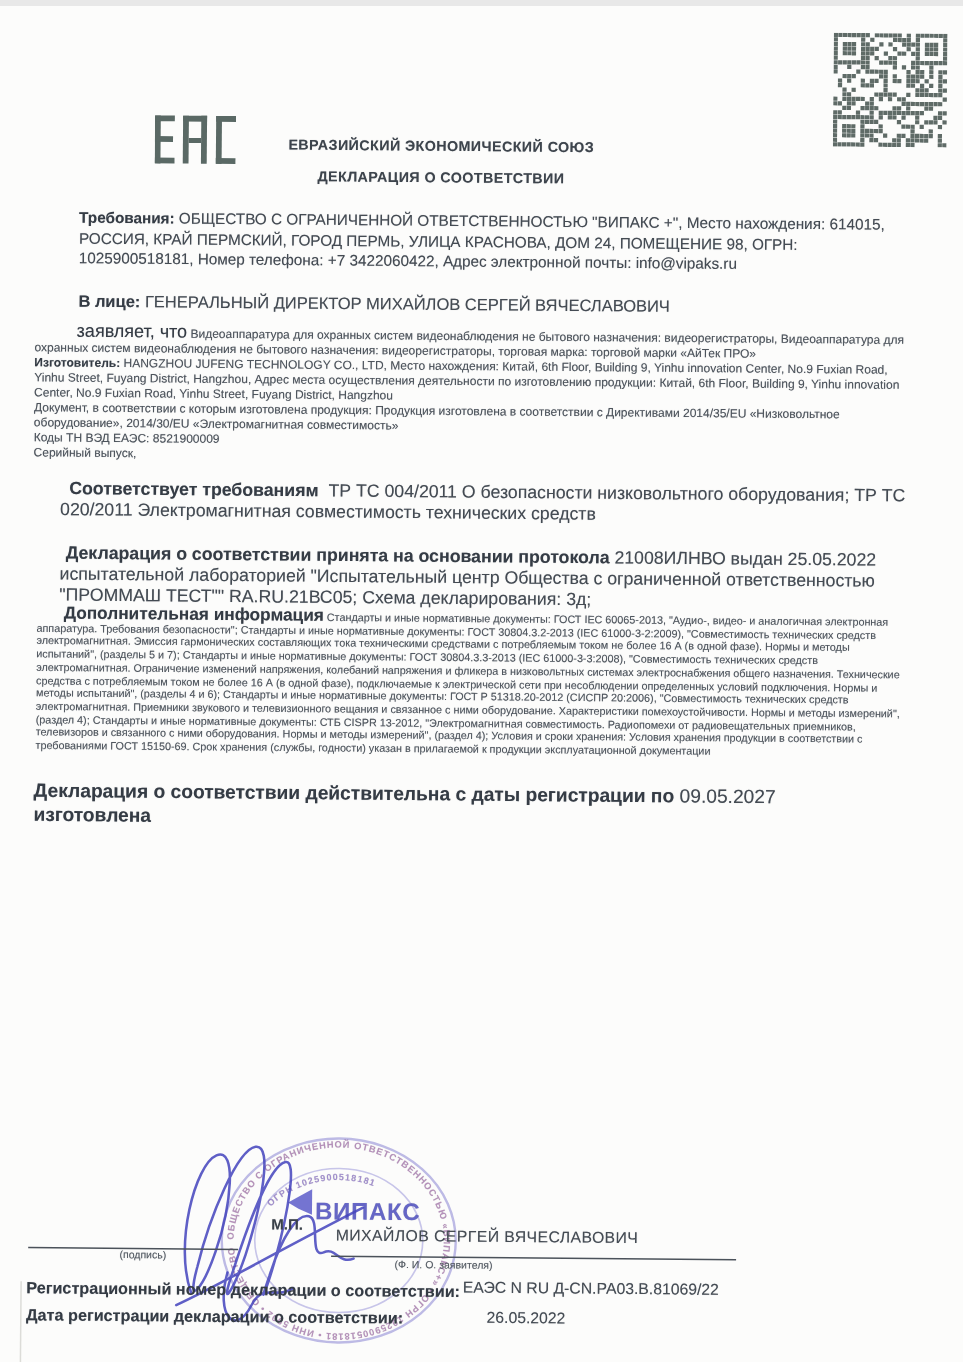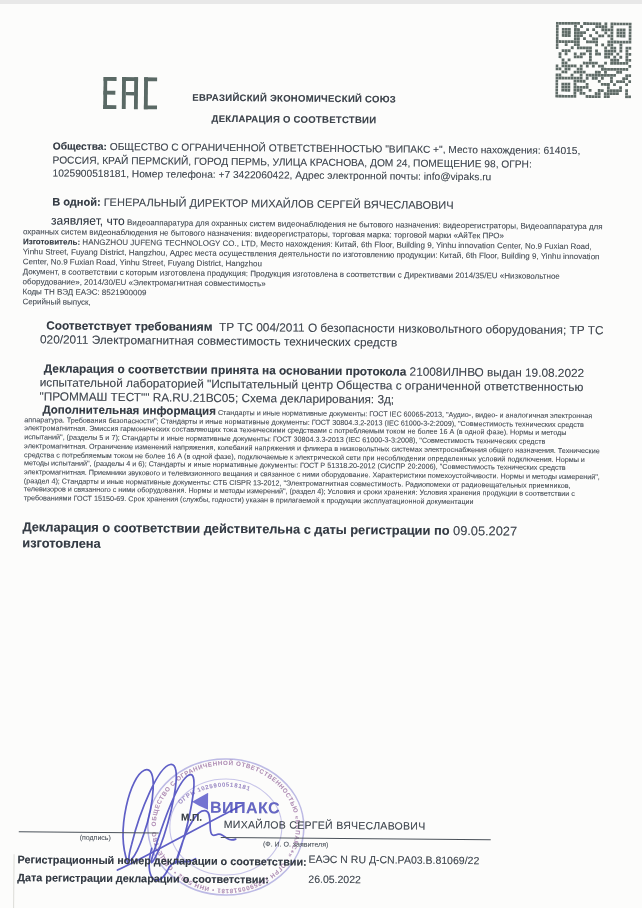--- a/index.html
+++ b/index.html
@@ -390,26 +390,26 @@
         <rect x="36.48" y="72.96" width="2.80" height="2.80"></rect>
         <rect x="39.52" y="72.96" width="2.80" height="2.80"></rect>
         <rect x="42.56" y="72.96" width="2.80" height="2.80"></rect>
         <rect x="48.64" y="72.96" width="2.80" height="2.80"></rect>
         <rect x="51.68" y="72.96" width="2.80" height="2.80"></rect>
         <rect x="69.92" y="72.96" width="2.80" height="2.80"></rect>
         <rect x="72.96" y="72.96" width="2.80" height="2.80"></rect>
       </svg>
 
     <p class="abs md" style="left:54px;top:135px;width:552px">
-      <b>Общества:</b>
+      <b>Требования:</b>
       <span>ОБЩЕСТВО С ОГРАНИЧЕННОЙ ОТВЕТСТВЕННОСТЬЮ "ВИПАКС +", Место нахождения: 614015, РОССИЯ, КРАЙ ПЕРМСКИЙ, ГОРОД ПЕРМЬ, УЛИЦА КРАСНОВА, ДОМ 24, ПОМЕЩЕНИЕ 98, ОГРН: 1025900518181, Номер телефона: +7 3422060422, Адрес электронной почты: info@vipaks.ru</span>
     </p>
 
     <p class="abs md2" style="left:54px;top:190px;width:560px">
-      <b>В одной:</b>
+      <b>В лице:</b>
       <span>ГЕНЕРАЛЬНЫЙ ДИРЕКТОР МИХАЙЛОВ СЕРГЕЙ ВЯЧЕСЛАВОВИЧ</span>
     </p>
 
     <div class="abs" style="left:25px;top:211px;width:580px">
       <p class="sm" style="margin:0;text-indent:0">
         <span class="lbl-lg" style="margin-left:28px">заявляет, что</span>
         <span>Видеоаппаратура для охранных систем видеонаблюдения не бытового назначения: видеорегистраторы, Видеоаппаратура для охранных систем видеонаблюдения не бытового назначения: видеорегистраторы, торговая марка: торговой марки «АйТек ПРО»</span>
       </p>
       <p class="sm" style="margin:0">
         <span class="b">Изготовитель:</span>
@@ -420,21 +420,21 @@
       <p class="sm" style="margin:0">Серийный выпуск,</p>
     </div>
 
     <p class="abs big" style="left:43px;top:315px;width:572px;text-indent:6px">
       <b>Соответствует требованиям</b>&nbsp;
       <span>ТР ТС 004/2011 О безопасности низковольтного оборудования; ТР ТС 020/2011 Электромагнитная совместимость технических средств</span>
     </p>
 
     <p class="abs big" style="left:43px;top:358px;width:572px;text-indent:4px">
       <b>Декларация о соответствии принята на основании протокола</b>
-      <span>21008ИЛНВО выдан 19.08.2022 испытательной лабораторией "Испытательный центр Общества с ограниченной ответственностью "ПРОММАШ ТЕСТ"" RA.RU.21ВС05; Схема декларирования: 3д;</span>
+      <span>21008ИЛНВО выдан 25.05.2022 испытательной лабораторией "Испытательный центр Общества с ограниченной ответственностью "ПРОММАШ ТЕСТ"" RA.RU.21ВС05; Схема декларирования: 3д;</span>
     </p>
 
     <p class="abs xs" style="left:28px;top:401px;width:584px">
       <span class="lbl-xl" style="margin-left:18px">Дополнительная информация</span>
       <span>Стандарты и иные нормативные документы: ГОСТ IEC 60065-2013, "Аудио-, видео- и аналогичная электронная аппаратура. Требования безопасности"; Стандарты и иные нормативные документы: ГОСТ 30804.3.2-2013 (IEC 61000-3-2:2009), "Совместимость технических средств электромагнитная. Эмиссия гармонических составляющих тока техническими средствами с потребляемым током не более 16 А (в одной фазе). Нормы и методы испытаний", (разделы 5 и 7); Стандарты и иные нормативные документы: ГОСТ 30804.3.3-2013 (IEC 61000-3-3:2008), "Совместимость технических средств электромагнитная. Ограничение изменений напряжения, колебаний напряжения и фликера в низковольтных системах электроснабжения общего назначения. Технические средства с потребляемым током не более 16 А (в одной фазе), подключаемые к электрической сети при несоблюдении определенных условий подключения. Нормы и методы испытаний", (разделы 4 и 6); Стандарты и иные нормативные документы: ГОСТ Р 51318.20-2012 (СИСПР 20:2006), "Совместимость технических средств электромагнитная. Приемники звукового и телевизионного вещания и связанное с ними оборудование. Характеристики помехоустойчивости. Нормы и методы измерений", (раздел 4); Стандарты и иные нормативные документы: СТБ CISPR 13-2012, "Электромагнитная совместимость. Радиопомехи от радиовещательных приемников, телевизоров и связанного с ними оборудования. Нормы и методы измерений", (раздел 4); Условия и сроки хранения: Условия хранения продукции в соответствии с требованиями ГОСТ 15150-69. Срок хранения (службы, годности) указан в прилагаемой к продукции эксплуатационной документации</span>
     </p>
 
     <p class="abs lg" style="left:27px;top:515px;width:585px">
       <span>Декларация о соответствии действительна с даты регистрации по</span>
       <span class="nb">09.05.2027</span><br>
@@ -472,17 +472,17 @@
     <div class="abs cap" style="left:243px;top:834px;width:120px;text-align:center">(Ф. И. О. заявителя)</div>
 
     <div class="abs" style="left:25px;top:845px">
       <span class="reg-lbl">Регистрационный номер декларации о соответствии:</span>
     </div>
     <div class="abs reg-val" style="left:316px;top:846px">ЕАЭС N RU Д-CN.РА03.В.81069/22</div>
 
     <div class="abs" style="left:25px;top:863px">
       <span class="reg-lbl">Дата регистрации декларации о соответствии:</span>
     </div>
-    <div class="abs reg-val" style="left:316px;top:866px">26.05.2022</div>
+    <div class="abs reg-val" style="left:332px;top:866px">26.05.2022</div>
 
     <div class="edge" style="left:21px;top:850px;height:58px"></div>
   </div>
 </div>
 
 </body></html>

